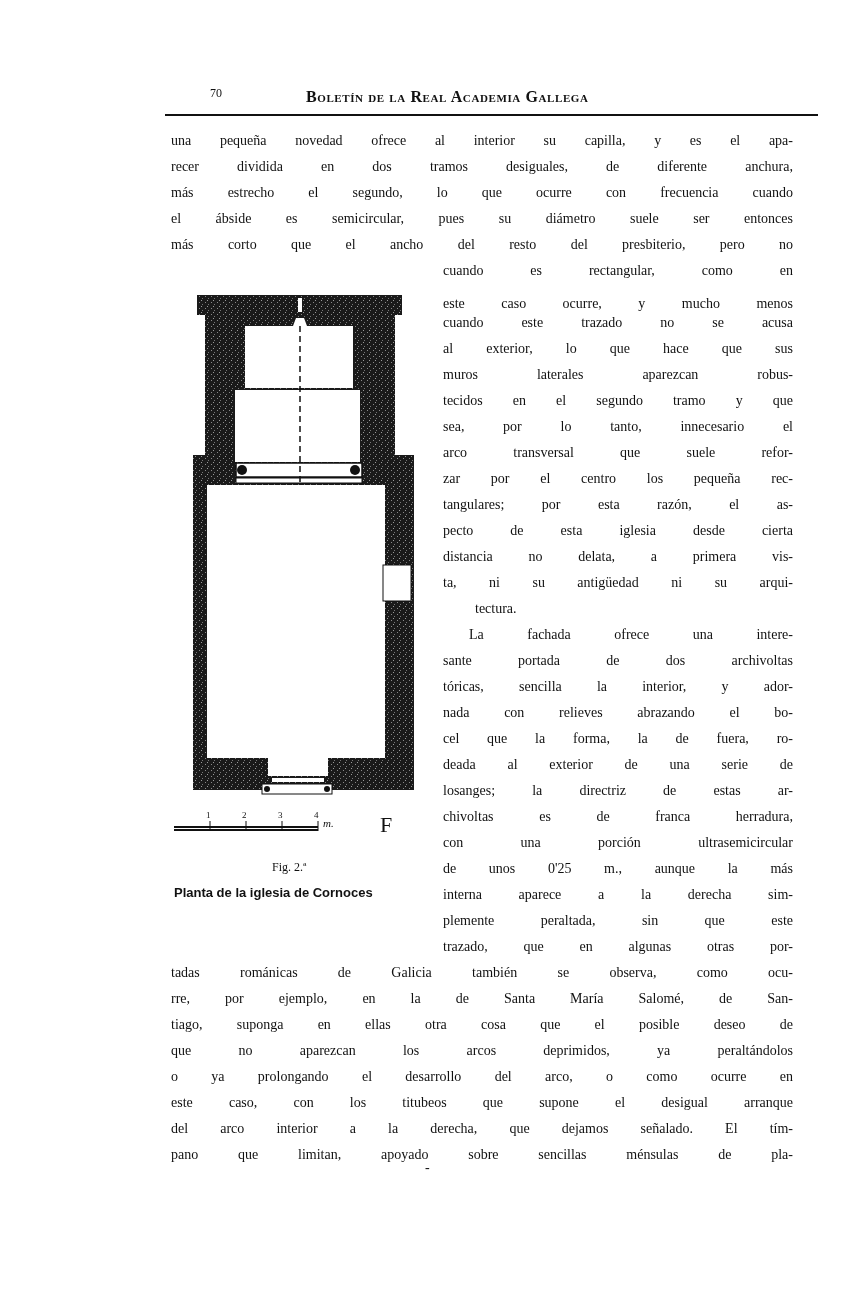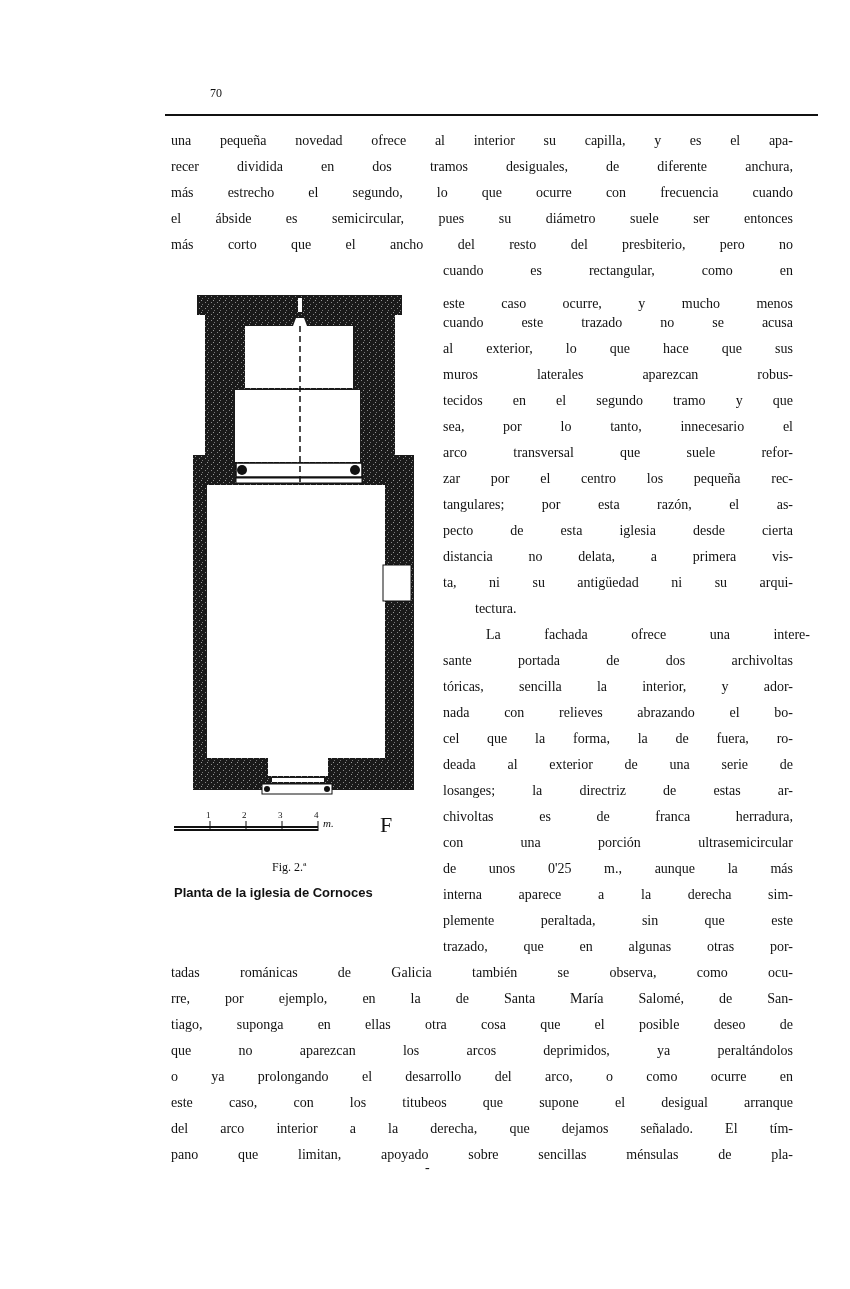--- a/index.html
+++ b/index.html
@@ -19,20 +19,21 @@
     .fig-num { position: absolute; left: 272px; top: 860px; font-size: 12px; }
     .fig-caption { position: absolute; left: 174px; top: 885px; font-family: Liberation Sans, sans-serif; font-weight: bold; font-size: 13px; white-space: nowrap; }
     .sig { position: absolute; left: 380px; top: 812px; font-size: 22px; }
     .footer-mark { position: absolute; left: 425px; top: 1160px; font-size: 14px; }
   </style>
 </head>
 <body>
 
 <div class="running-head">
   <span class="page-number">70</span>
+  <span class="journal-title">Boletín de la Real Academia Gallega</span>
 </div>
 <div class="head-rule"></div>
 
 <div>
   <div class="line full" style="top:129px">una pequeña novedad ofrece al interior su capilla, y es el apa-</div>
   <div class="line full" style="top:155px">recer dividida en dos tramos desiguales, de diferente anchura,</div>
   <div class="line full" style="top:181px">más estrecho el segundo, lo que ocurre con frecuencia cuando</div>
   <div class="line full" style="top:207px">el ábside es semicircular, pues su diámetro suele ser entonces</div>
   <div class="line full" style="top:233px">más corto que el ancho del resto del presbiterio, pero no</div>
 </div>
@@ -45,21 +46,21 @@
   <div class="line narrow" style="top:363px">muros laterales aparezcan robus-</div>
   <div class="line narrow" style="top:389px">tecidos en el segundo tramo y que</div>
   <div class="line narrow" style="top:415px">sea, por lo tanto, innecesario el</div>
   <div class="line narrow" style="top:441px">arco transversal que suele refor-</div>
   <div class="line narrow" style="top:467px">zar por el centro los pequeña rec-</div>
   <div class="line narrow" style="top:493px">tangulares; por esta razón, el as-</div>
   <div class="line narrow" style="top:519px">pecto de esta iglesia desde cierta</div>
   <div class="line narrow" style="top:545px">distancia no delata, a primera vis-</div>
   <div class="line narrow" style="top:571px">ta, ni su antigüedad ni su arqui-</div>
   <div class="line narrow" style="top:597px; text-align-last:left;margin-left:32px;">tectura.</div>
-  <div class="line narrow" style="top:623px; left:486px; width:324px;font-family:Liberation Serif, serif;">La fachada ofrece una intere-</div>
+  <div class="line narrow" style="top:623px; left:469px; width:324px;font-family:Liberation Serif, serif;">La fachada ofrece una intere-</div>
   <div class="line narrow" style="top:649px">sante portada de dos archivoltas</div>
   <div class="line narrow" style="top:675px">tóricas, sencilla la interior, y ador-</div>
   <div class="line narrow" style="top:701px">nada con relieves abrazando el bo-</div>
   <div class="line narrow" style="top:727px">cel que la forma, la de fuera, ro-</div>
   <div class="line narrow" style="top:753px">deada al exterior de una serie de</div>
   <div class="line narrow" style="top:779px">losanges; la directriz de estas ar-</div>
   <div class="line narrow" style="top:805px">chivoltas es de franca herradura,</div>
   <div class="line narrow" style="top:831px">con una porción ultrasemicircular</div>
   <div class="line narrow" style="top:857px">de unos 0'25 m., aunque la más</div>
   <div class="line narrow" style="top:883px">interna aparece a la derecha sim-</div>

